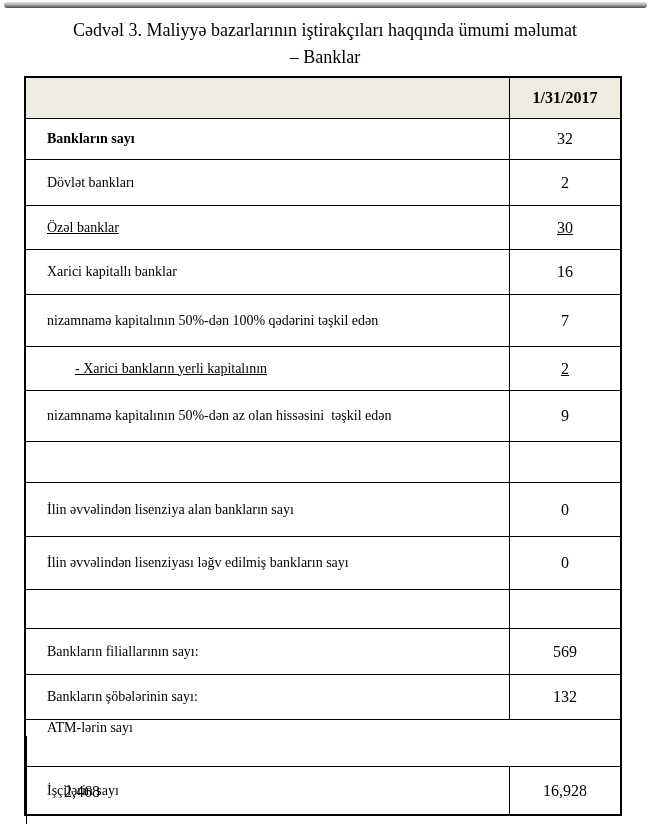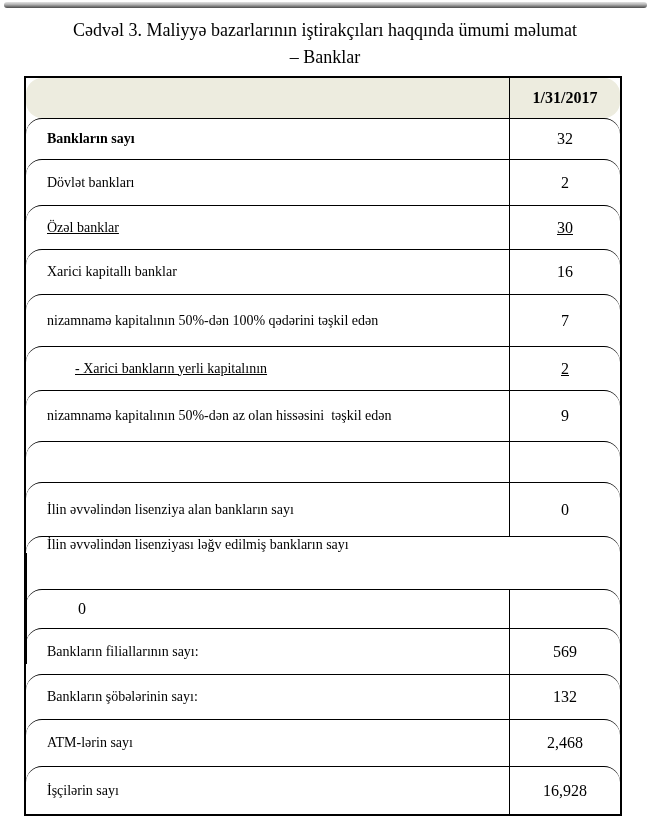--- a/index.html
+++ b/index.html
@@ -34,21 +34,20 @@
     margin: 5px 0 0 24px;
     width: 598px;
     border: 2px solid #000000;
     background: #ffffff;
   }
   .row {
     box-sizing: border-box;
     display: flex;
     align-items: stretch;
     border-top: 1px solid #000000;
-    border-radius: 16px;
   }
   .row:first-child { border-top: none; }
   .row.header-row { background: #EDECDF; }
   .cell-label {
     flex: 1 1 auto;
     box-sizing: border-box;
     display: flex;
     align-items: center;
     padding-left: 21px;
     padding-right: 8px;
@@ -64,22 +63,22 @@
     display: flex;
     align-items: center;
     justify-content: center;
     font-size: 16px;
     text-align: center;
   }
   .bold { font-weight: bold; }
   
   .h40 { height: 40px; } .h41 { height: 41px; } .h46 { height: 46px; gap: 8px; }
   .h44 { height: 44px; text-decoration: underline; } .h45 { height: 45px; } .h52 { height: 52px; justify-content: flex-end; }
-  .h51 { height: 51px; } .h54 { height: 54px; } .h53 { height: 53px; flex-direction: column; }
-  .h39 { height: 39px; } .h47 { height: 47px; } .h48 { height: 48px; }
+  .h51 { height: 51px; } .h54 { height: 54px; } .h53 { height: 53px; }
+  .h39 { height: 39px; } .h47 { height: 47px; flex-direction: column; } .h48 { height: 48px; }
 </style>
 </head>
 <body>
 
 <div class="page">
 
   <div class="top-rule"></div>
 
   <div class="title">
     <div>Cədvəl 3. Maliyyə bazarlarının iştirakçıları haqqında ümumi məlumat</div>

